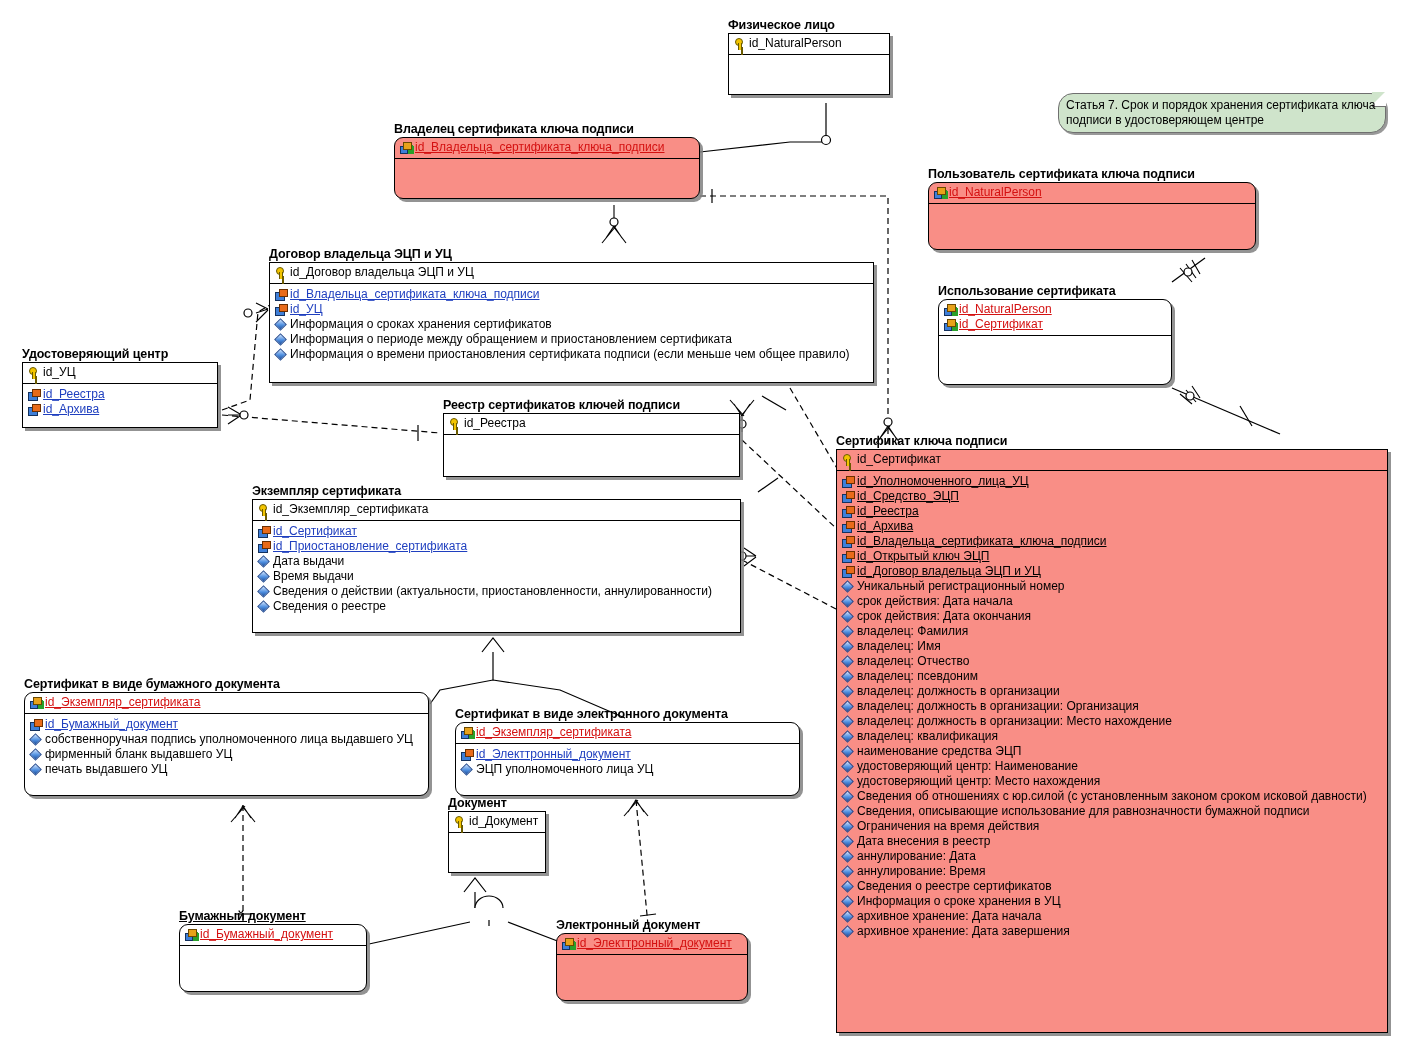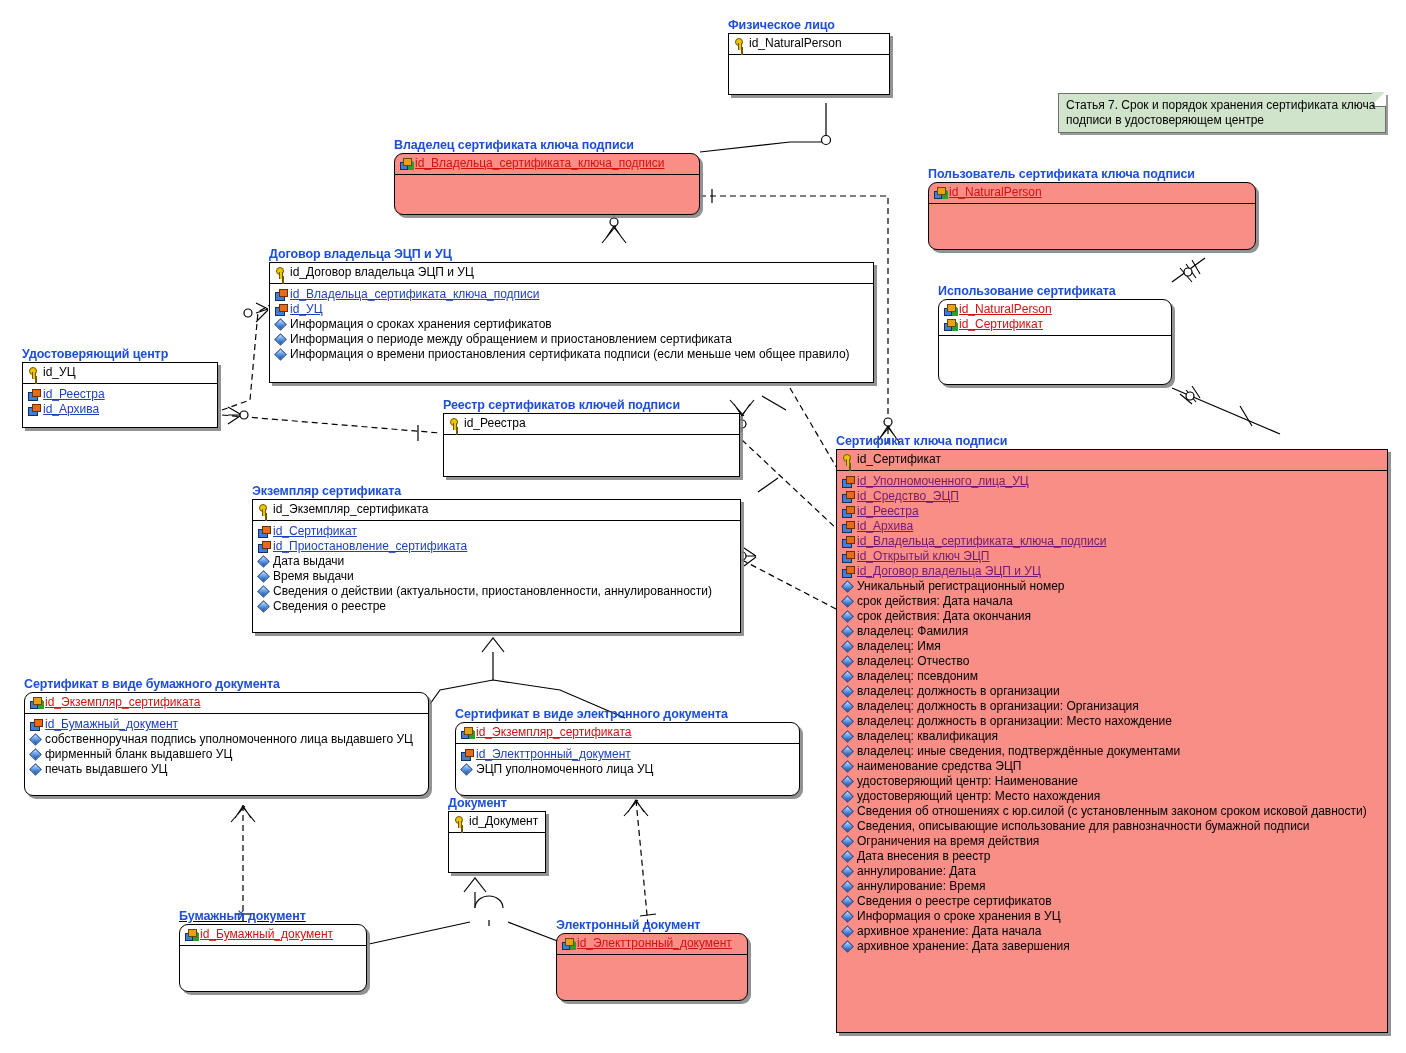--- a/index.html
+++ b/index.html
@@ -17,21 +17,21 @@
   }
   svg#links{
     position:absolute;left:0;top:0;width:1406px;height:1053px;
     pointer-events:none;
   }
   
   .entity{position:absolute;}
   .entity > .title{
     font-size:12.5px;
     font-weight:bold;
-    color:#1d4ed8;
+    color:#000000;
     line-height:14px;
     white-space:nowrap;
     margin-bottom:1px;
     letter-spacing:-0.1px;
   }
   .box{
     position:relative;
     border:1px solid #000000;
     background:#ffffff;
     box-shadow:3px 3px 0 0 rgba(128,128,128,0.85);
@@ -61,21 +61,21 @@
   .attr .ico{
     flex:0 0 auto;
     width:12px;height:12px;
     margin:2px 3px 0 1px;
     position:relative;
   }
   .attr .lbl{flex:0 0 auto;}
   .attr.fk .lbl{color:#1f3fbf;text-decoration:underline;}
   .attr.pfk .lbl{color:#d41111;text-decoration:underline;}
   .attr.pk .lbl{color:#000000;}
-  .box.filled .attr.fk .lbl{color:#701a75;}
+  .box.filled .attr.fk .lbl{color:#000000;}
   .box.filled .attr.pfk .lbl{color:#d41111;}
 
   
   
   .ico.key::before{
     content:"";position:absolute;left:1px;top:0px;
     width:6px;height:6px;border-radius:50%;
     border:1.5px solid #6a5a00;background:#f2c400;
   }
   .ico.key::after{
@@ -204,39 +204,39 @@
 
       <path d="M475,878 L475,908"></path>
       <path d="M464,892 L475,878 L486,892" fill="#ffffff"></path>
       <path d="M475,908 a14,12 0 0 1 28,0" fill="#ffffff"></path>
       <path d="M489,920 L489,926"></path>
       <path d="M369,944 L470,922 M508,922 L560,942"></path>
 
     </g>
   </svg>
 
-  <div class="note" style="left:1058px;top:93px;width:328px;height:40px;">
+  <div class="note" style="left:1058px;top:93px;width:328px;height:40px;border-radius:15px;">
     <span class="fold"></span>
     <span class="ntext">Статья 7. Срок и порядок хранения сертификата ключа подписи в удостоверяющем центре</span>
   </div>
 
   <div class="entity" style="left:728px;top:18px;width:162px;">
     <div class="title">Физическое лицо</div>
     <div class="box" style="height:62px;">
       <div class="pk-area">
         <div class="attr pk">
           <span class="ico key"></span>
           <span class="lbl">id_NaturalPerson</span>
         </div>
       </div>
       <div class="attr-area"></div>
     </div>
   </div>
 
-  <div class="entity" style="left:394px;top:122px;width:306px;margin-top:16px;">
+  <div class="entity" style="left:394px;top:122px;width:306px;">
     <div class="title">Владелец сертификата ключа подписи</div>
     <div class="box rounded filled" style="height:62px;">
       <div class="pk-area">
         <div class="attr pfk">
           <span class="ico pfk2"></span>
           <span class="lbl">id_Владельца_сертификата_ключа_подписи</span>
         </div>
       </div>
       <div class="attr-area"></div>
     </div>
@@ -547,24 +547,20 @@
         <div class="attr">
             <span class="ico diamond"></span>
             <span class="lbl">владелец: должность в организации: Место нахождение</span>
           </div>
         <div class="attr">
             <span class="ico diamond"></span>
             <span class="lbl">владелец: квалификация</span>
           </div>
         <div class="attr">
             <span class="ico diamond"></span>
-            <span class="lbl">владелец: иные сведения, подтверждённые документами</span>
-          </div>
-        <div class="attr">
-            <span class="ico diamond"></span>
             <span class="lbl">наименование средства ЭЦП</span>
           </div>
         <div class="attr">
             <span class="ico diamond"></span>
             <span class="lbl">удостоверяющий центр: Наименование</span>
           </div>
         <div class="attr">
             <span class="ico diamond"></span>
             <span class="lbl">удостоверяющий центр: Место нахождения</span>
           </div>

